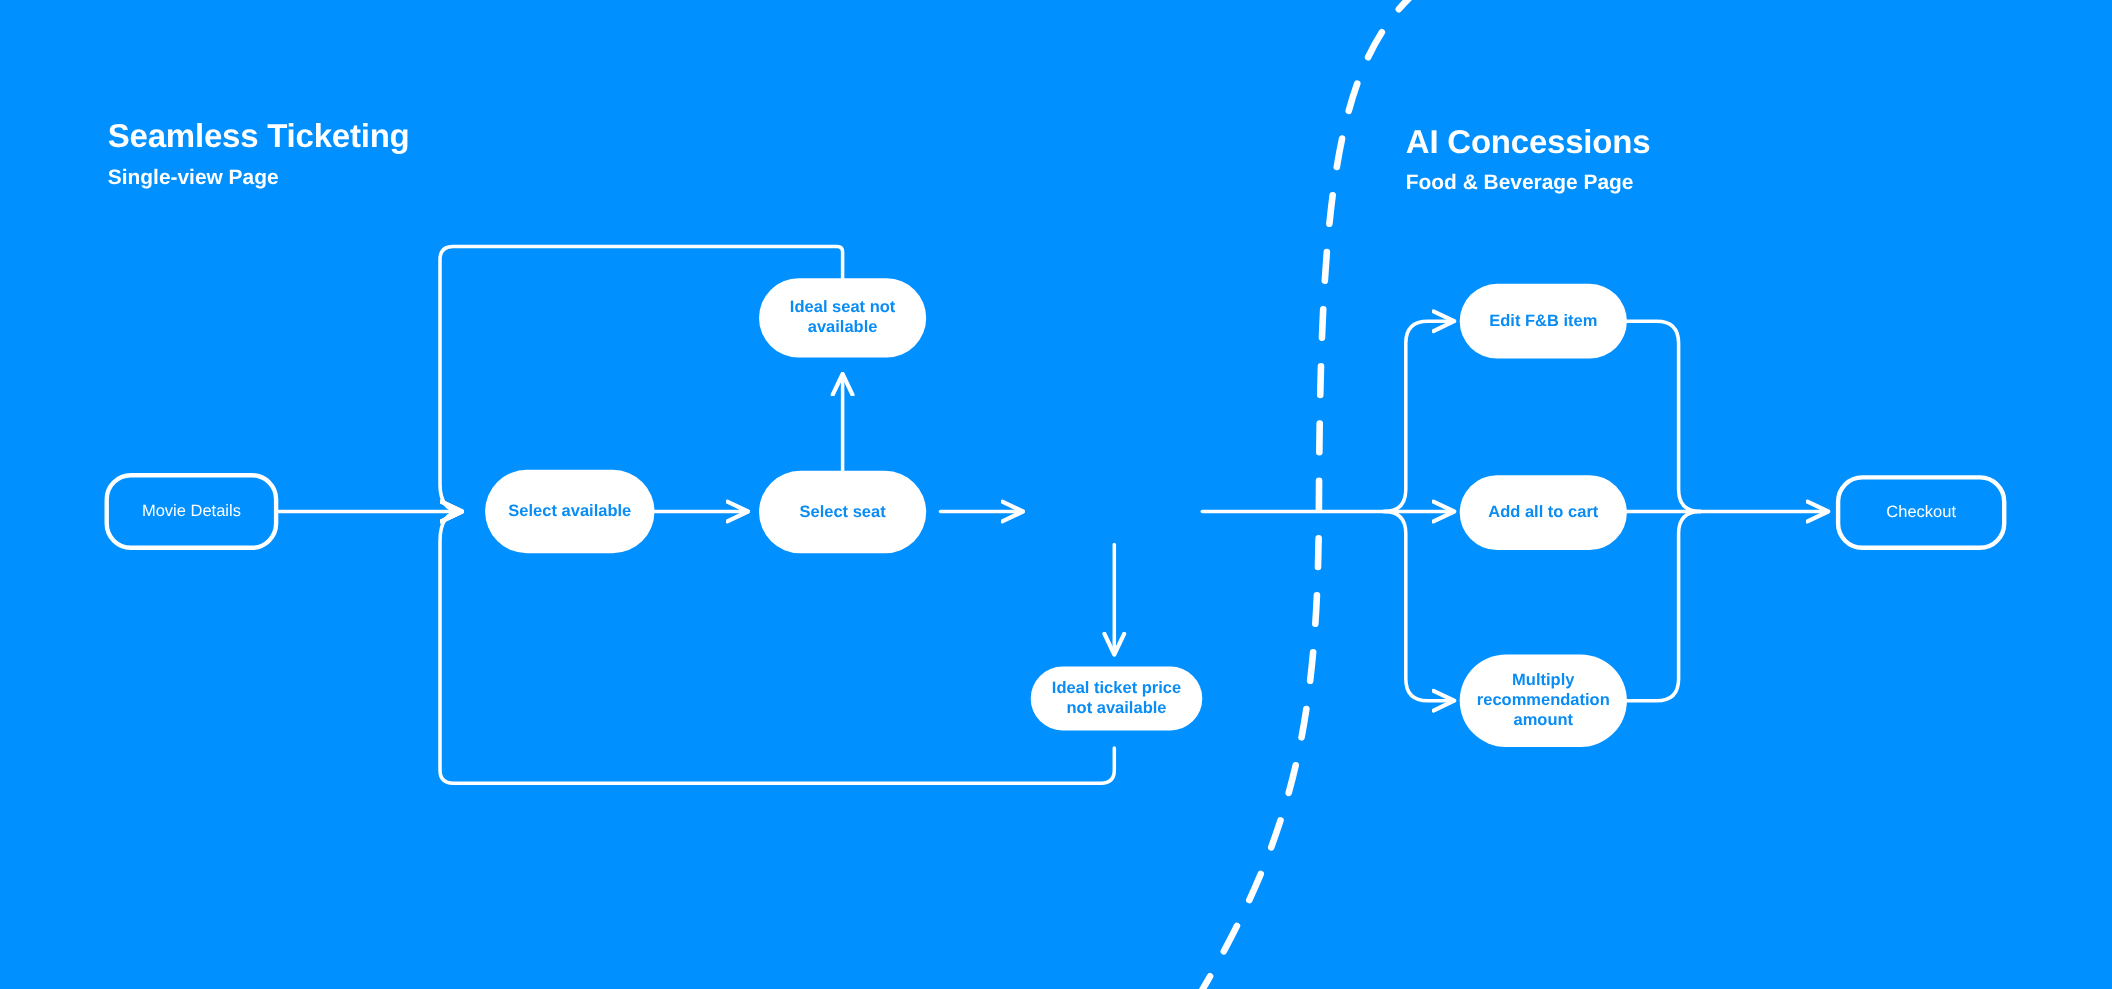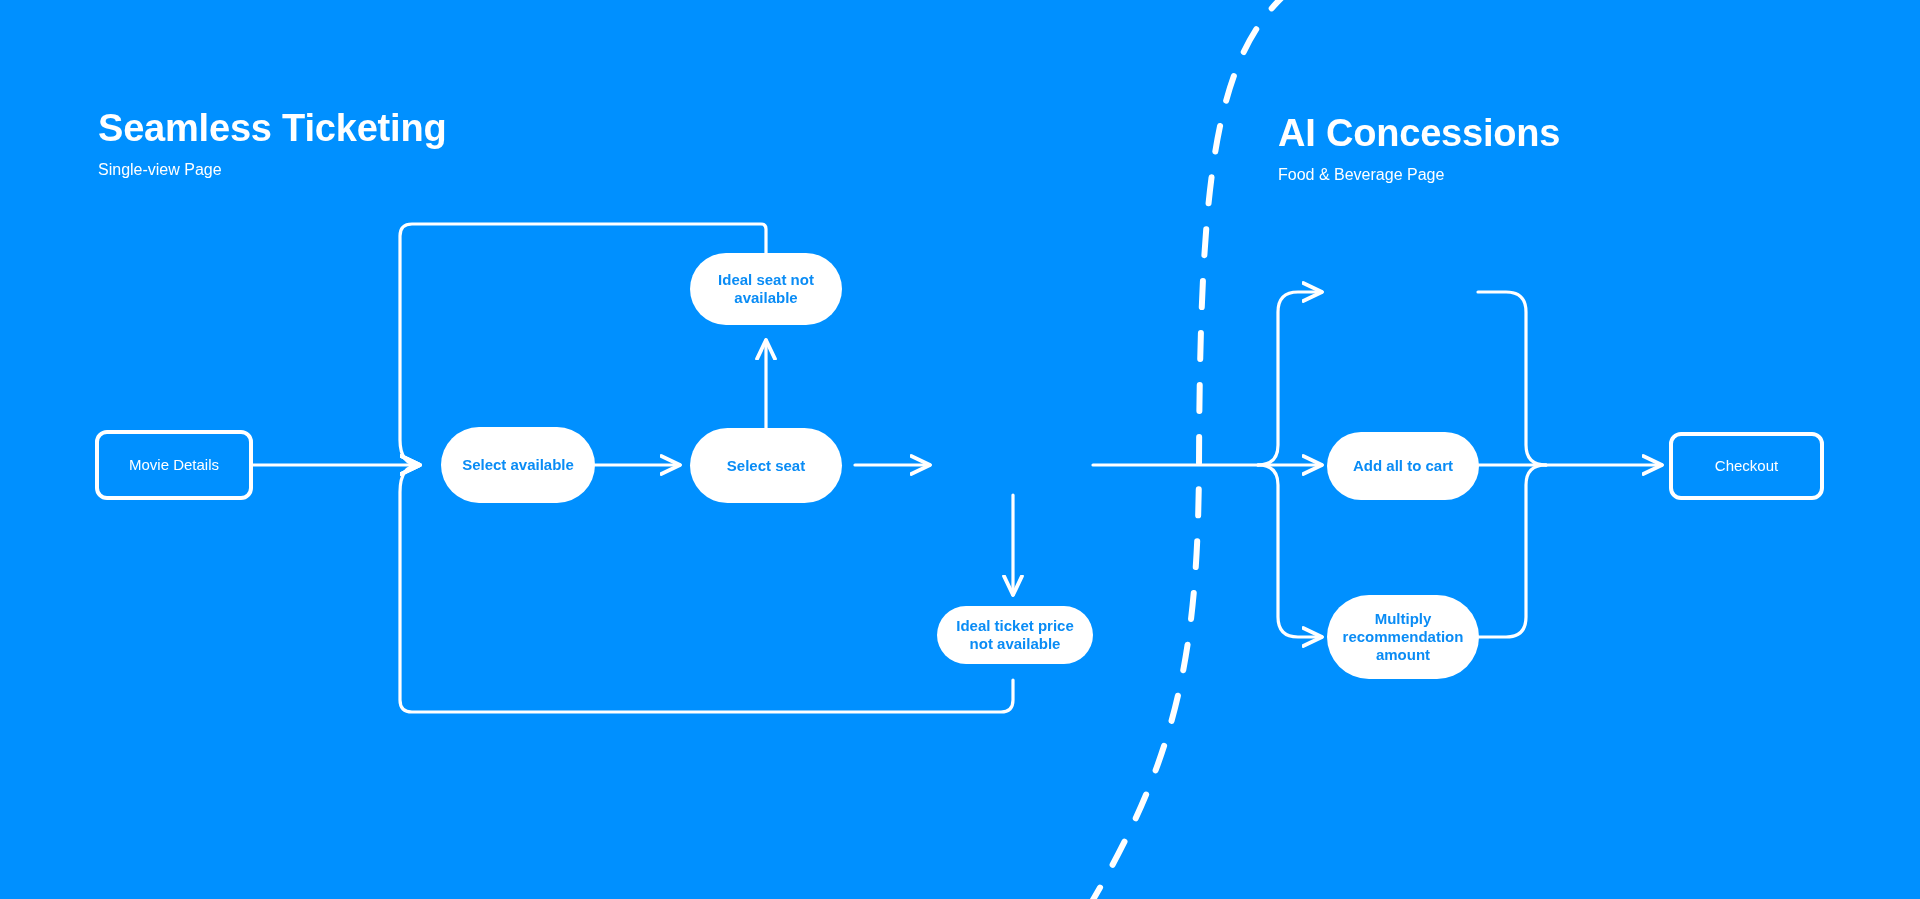--- a/index.html
+++ b/index.html
@@ -13,31 +13,31 @@
     width: 1920px;
     height: 899px;
     background: #0090ff;
     overflow: hidden;
     font-family: "Liberation Sans", sans-serif;
   }
 
   
   .section-head { position: absolute; }
   .section-title {
-    font-size: 38px;
+    font-size: 30px;
     font-weight: bold;
     color: #ffffff;
     letter-spacing: -0.2px;
     line-height: 1.1;
     margin: 0;
     white-space: nowrap;
   }
   .section-sub {
-    font-size: 16px;
-    font-weight: normal;
+    font-size: 19px;
+    font-weight: bold;
     color: #ffffff;
     line-height: 1.2;
     margin: 10px 0 0 0;
     white-space: nowrap;
   }
   #head-left  { left: 98px;  top: 108px; }
   #head-right { left: 1278px; top: 113px; }
 
   
   #edges {
@@ -67,21 +67,21 @@
     border-radius: 999px;
     color: #0a8cf5;
     font-size: 15px;
     font-weight: bold;
     padding: 6px 14px;
   }
   
   .node.outline {
     background: transparent;
     border: 4px solid #ffffff;
-    border-radius: 12px;
+    border-radius: 24px;
     color: #ffffff;
     font-size: 15px;
     font-weight: normal;
     padding: 6px 12px;
   }
 </style>
 </head>
 <body>
 
 <div id="stage">
@@ -166,20 +166,23 @@
   <div class="node pill" style="left:690px; top:428px; width:152px; height:75px;">
     <span class="node-label">Select seat</span>
   </div>
 
 
   <div class="node pill" style="left:937px; top:606px; width:156px; height:58px;">
     <span class="node-label">Ideal ticket price
 not available</span>
   </div>
 
+  <div class="node pill" style="left:1327px; top:258px; width:152px; height:68px;">
+    <span class="node-label">Edit F&amp;B item</span>
+  </div>
 
   <div class="node pill" style="left:1327px; top:432px; width:152px; height:68px;justify-content:center;">
     <span class="node-label">Add all to cart</span>
   </div>
 
   <div class="node pill" style="left:1327px; top:595px; width:152px; height:84px;">
     <span class="node-label">Multiply
 recommendation
 amount</span>
   </div>

